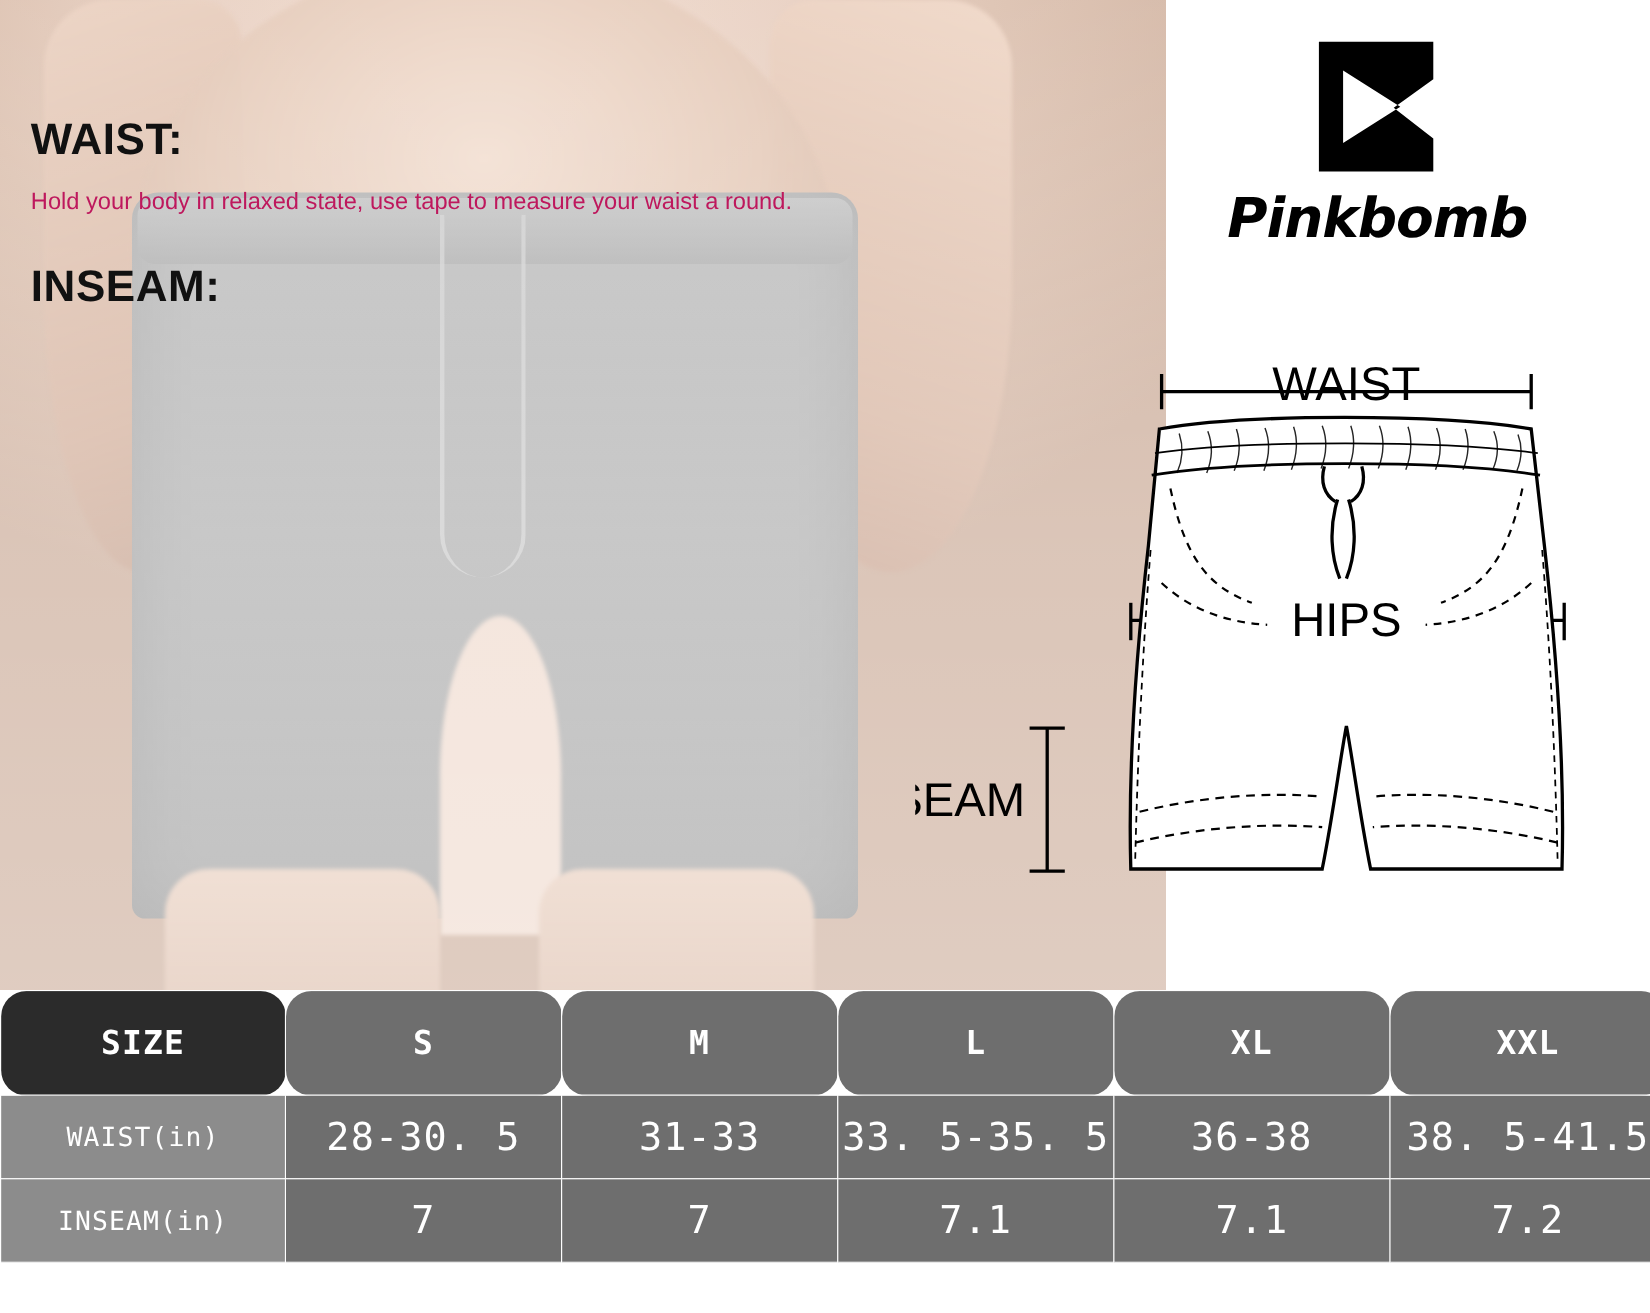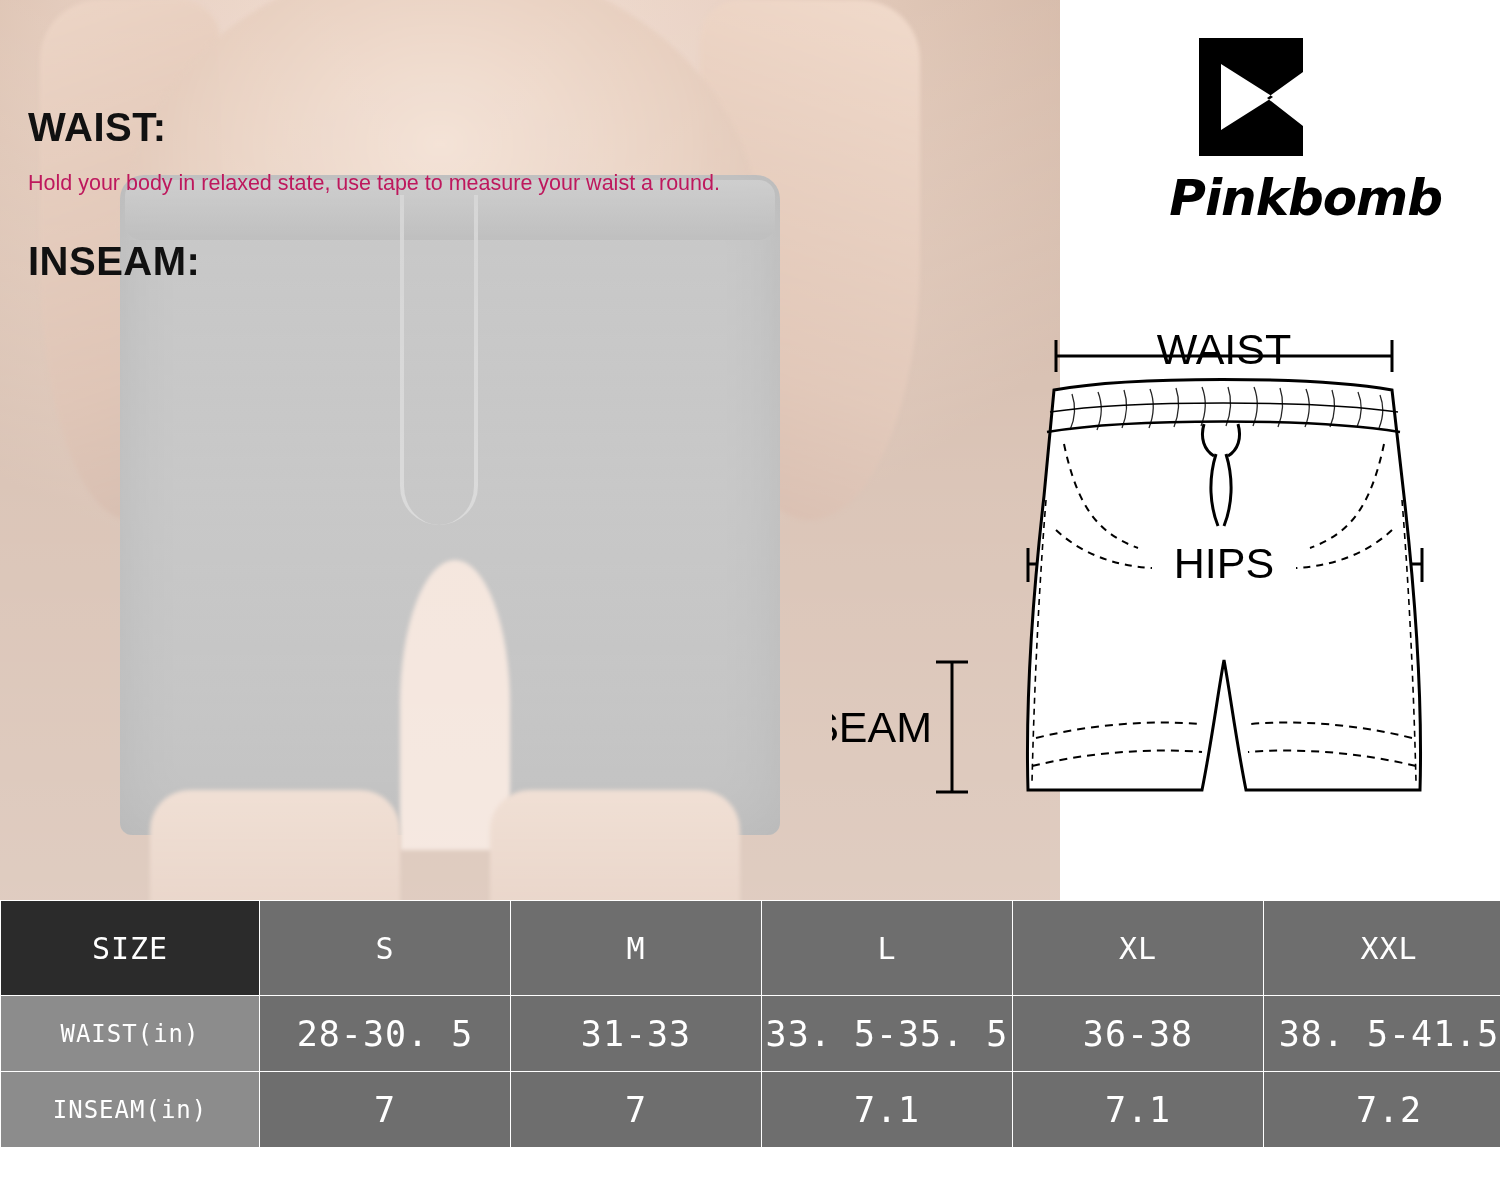--- a/index.html
+++ b/index.html
@@ -127,21 +127,21 @@
     color: #be185d;
     max-width: 700px;
   }
   .sect-block + .sect-block { margin-top: 4px; }
 
   
   #brand {
     position: absolute;
     right: 58px; top: 30px;
     width: 380px;
-    text-align: right;
+    text-align: center;
   }
   #brand svg { display: block; margin: 0 auto; }
   #brand-name {
     font-family: "DejaVu Sans", sans-serif;
     font-weight: bold;
     font-style: italic;
     font-size: 50px;
     letter-spacing: -1px;
     color: #000;
     margin-top: 4px;
@@ -167,21 +167,22 @@
     border: 1px solid #ffffff;
     text-align: center;
     color: #ffffff;
     font-family: "DejaVu Sans Mono", monospace;
     letter-spacing: 1px;
   }
   #size-table thead th {
     height: 92px;
     background: #6e6e6e;
     font-size: 30px;
-    font-weight: normal;
+    font-weight: bold;
+    border-radius: 23px;
   }
   #size-table thead th.corner {
     background: #2b2b2b;
     font-size: 30px;
   }
   #size-table tbody td {
     height: 73px;
     background: #6e6e6e;
     font-size: 35px;
   }

